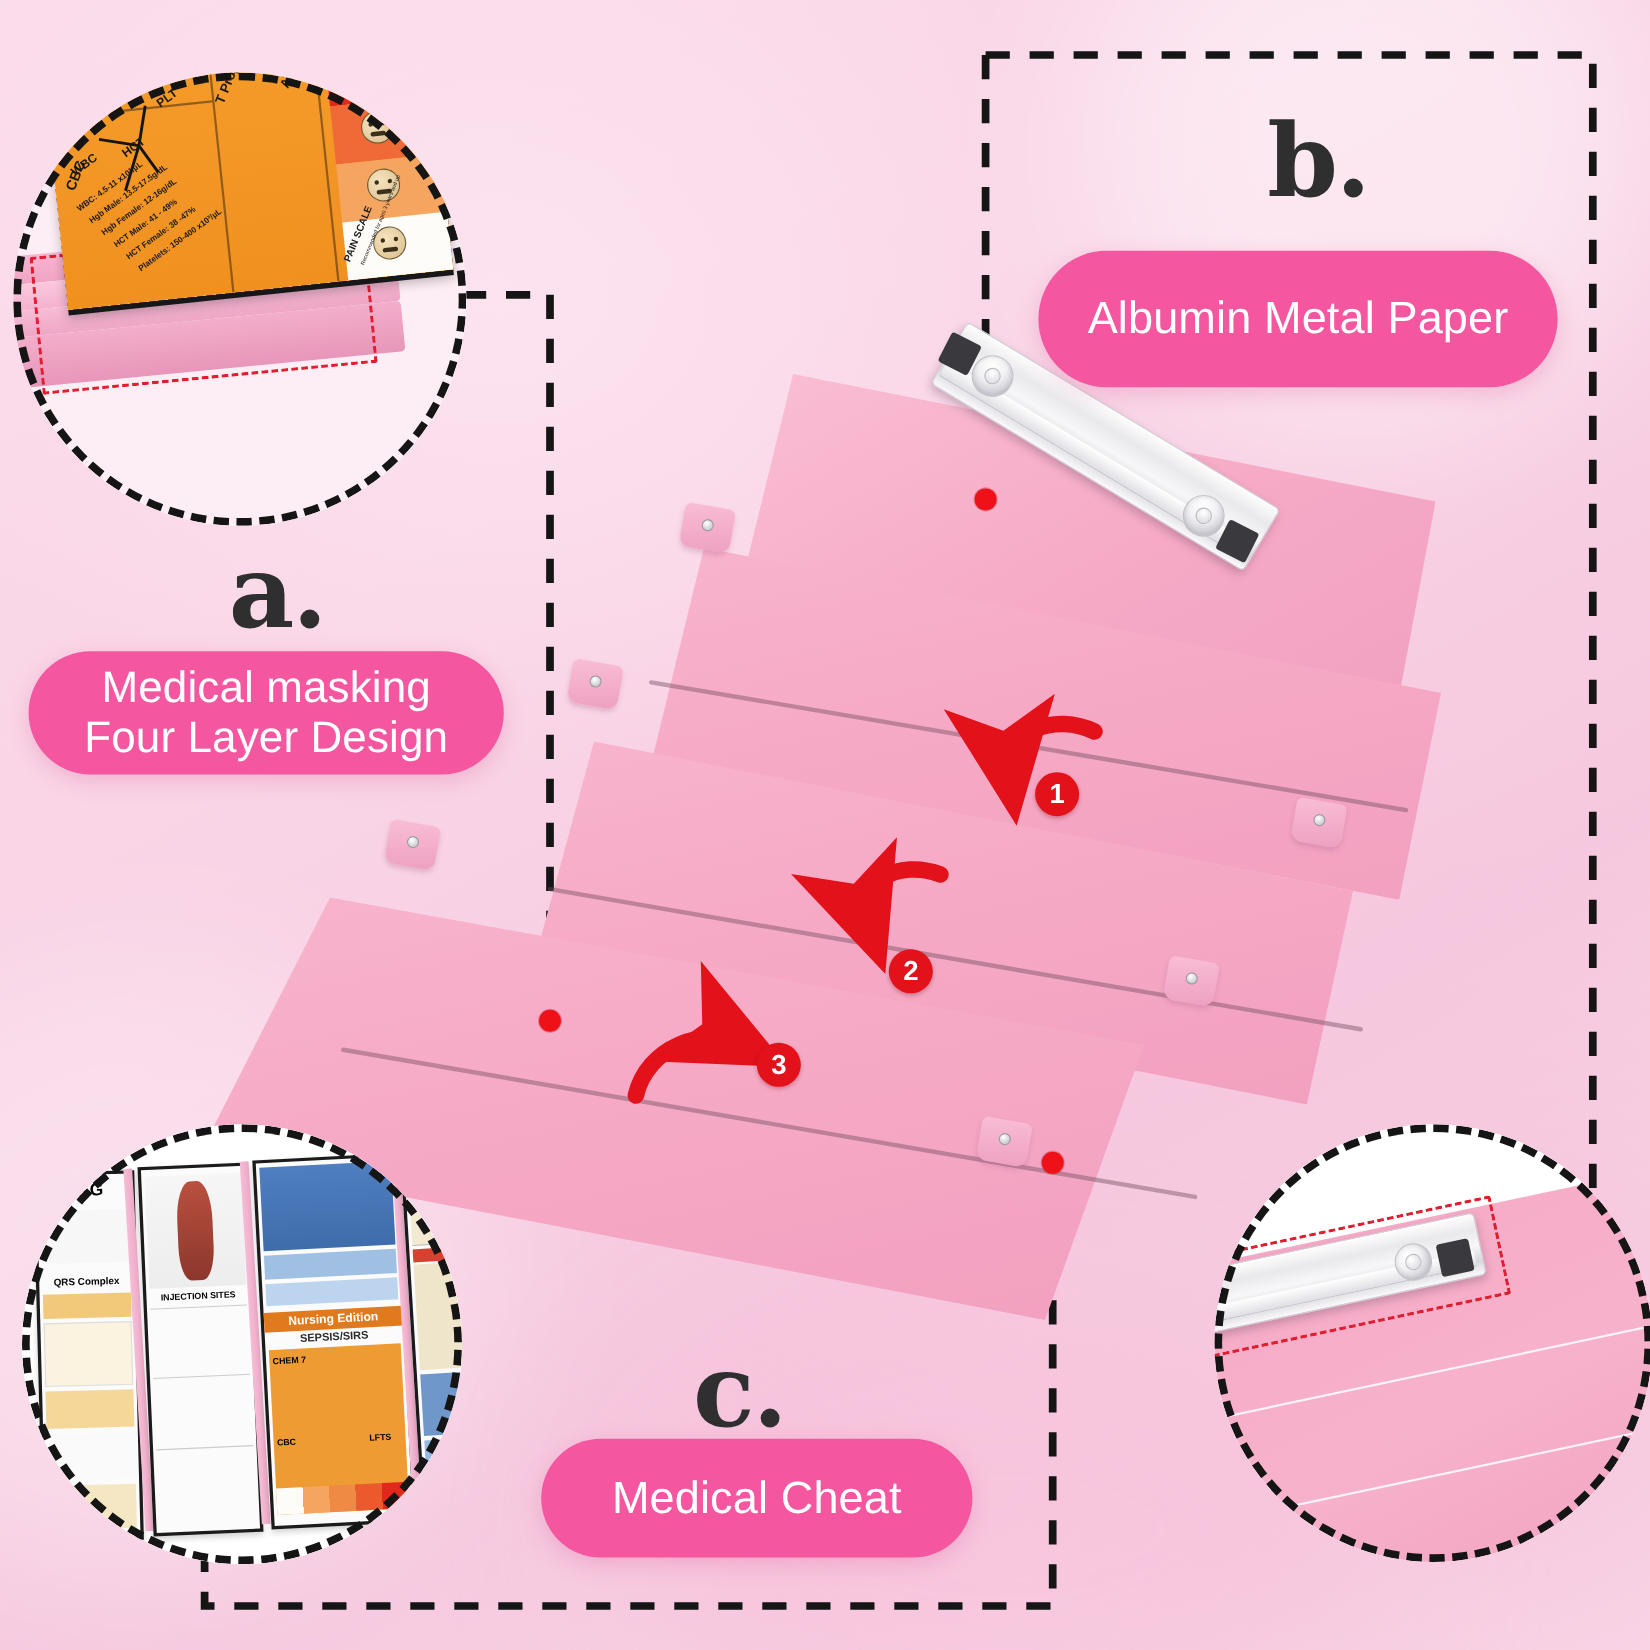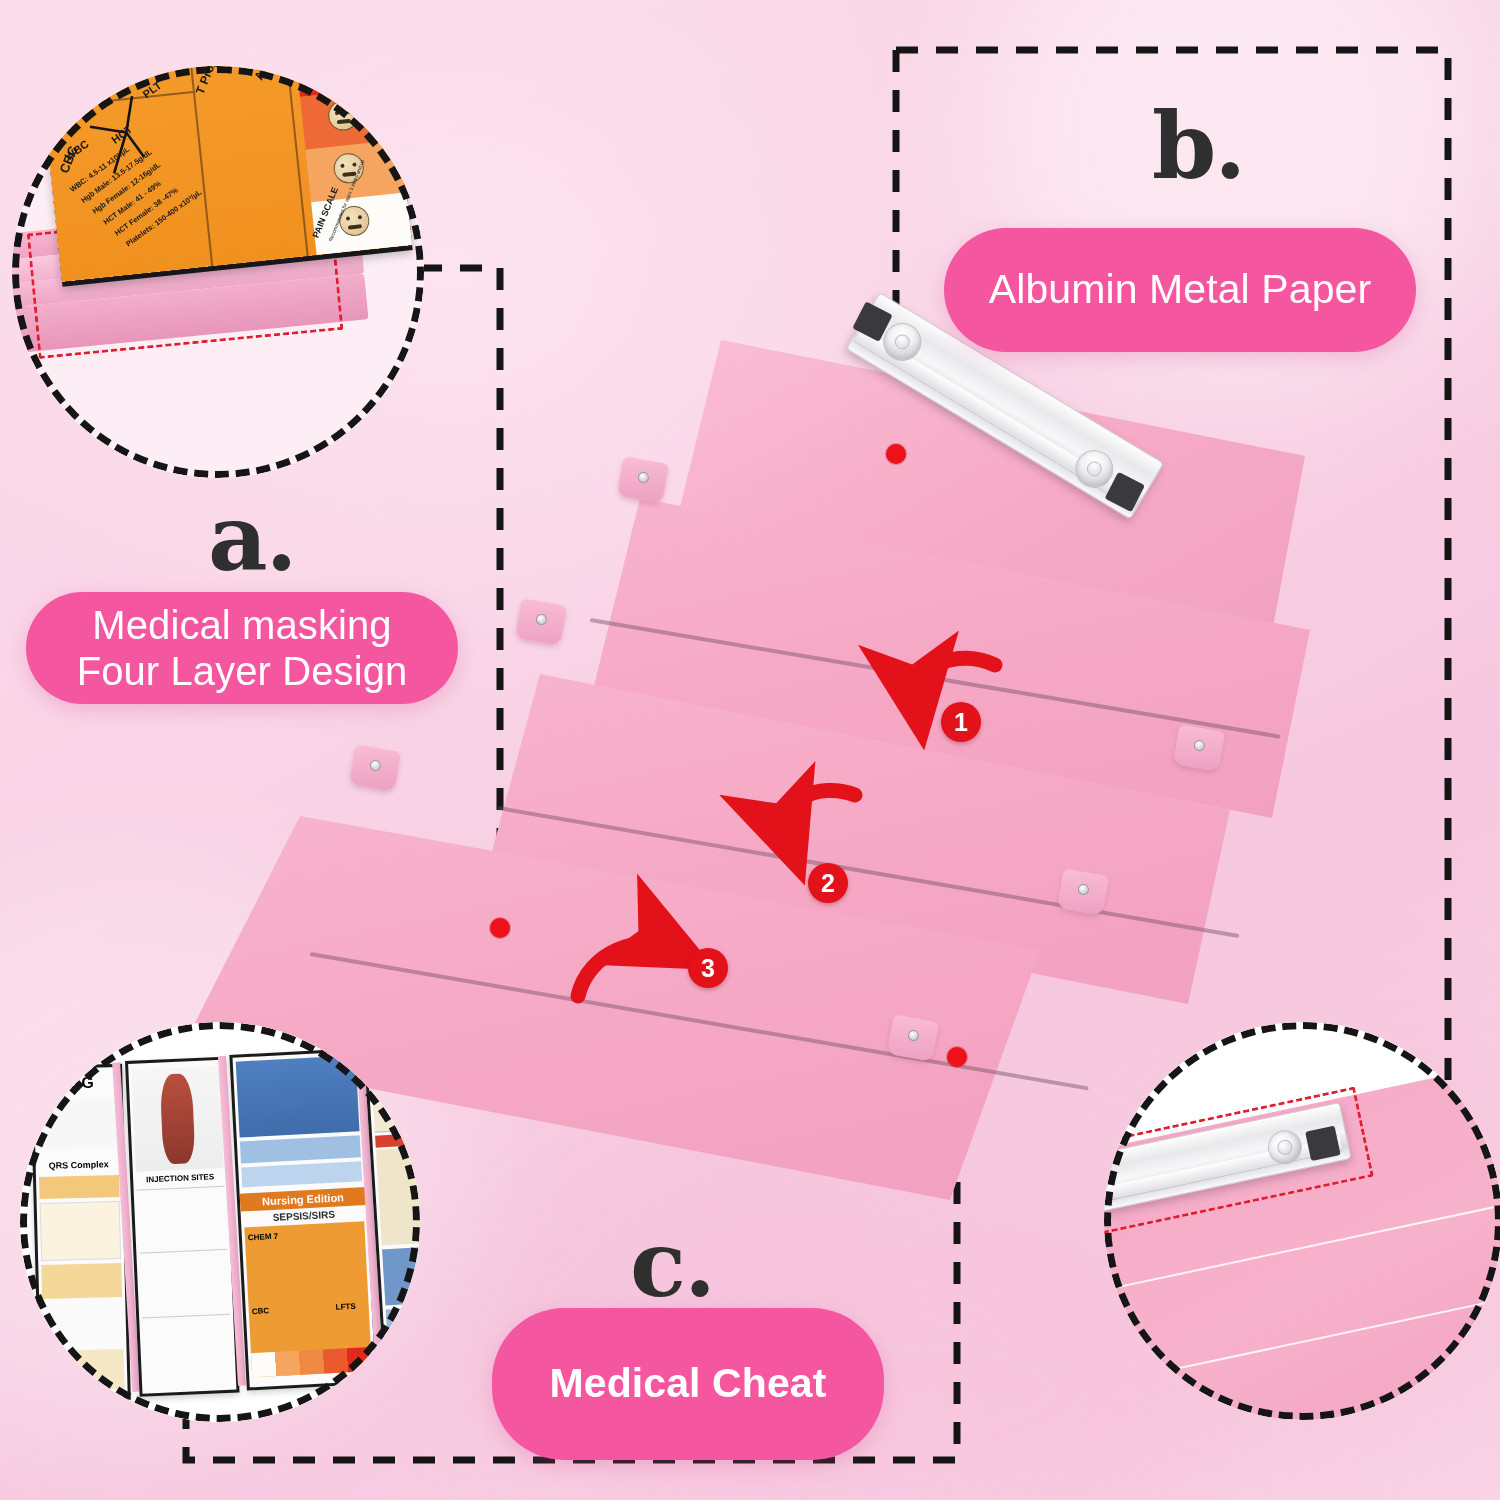--- a/index.html
+++ b/index.html
@@ -39,21 +39,21 @@
     justify-content: center;
     text-align: center;
     line-height: 1.16;
     box-shadow: 0 6px 20px rgba(220,90,150,.28);
     letter-spacing: .1px;
   }
   .pill span { display:block; white-space: nowrap; }
 
   #pill-a { left: 26px;  top: 592px;  width: 432px; height: 112px; font-size: 40px; }
   #pill-b { left: 944px; top: 228px;  width: 472px; height: 124px; font-size: 41px; }
-  #pill-c { left: 492px; top: 1308px; width: 392px; height: 152px; font-size: 41px; font-weight: bold; }
+  #pill-c { left: 492px; top: 1308px; width: 392px; height: 108px; font-size: 41px; }
 
   
   .marker {
     position: absolute;
     color: #2f2f2f;
     font-family: "DejaVu Serif", serif;
     font-weight: 700;
     font-size: 92px;
     line-height: 1;
     letter-spacing: -2px;

